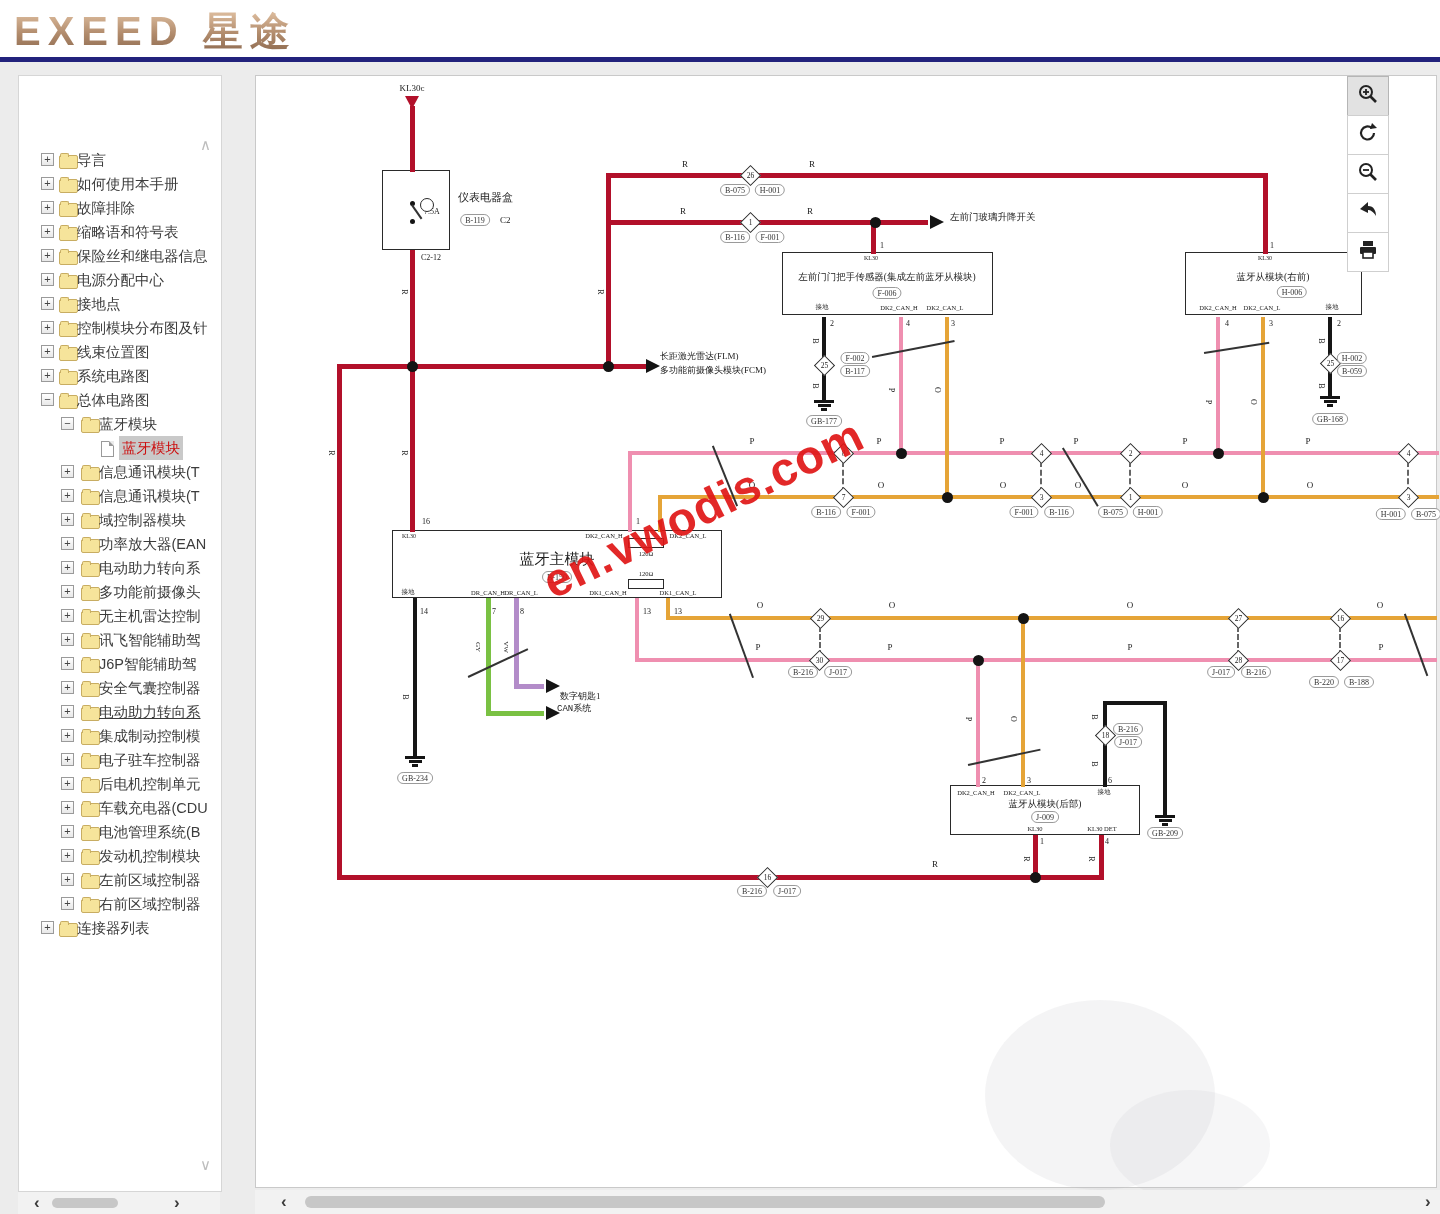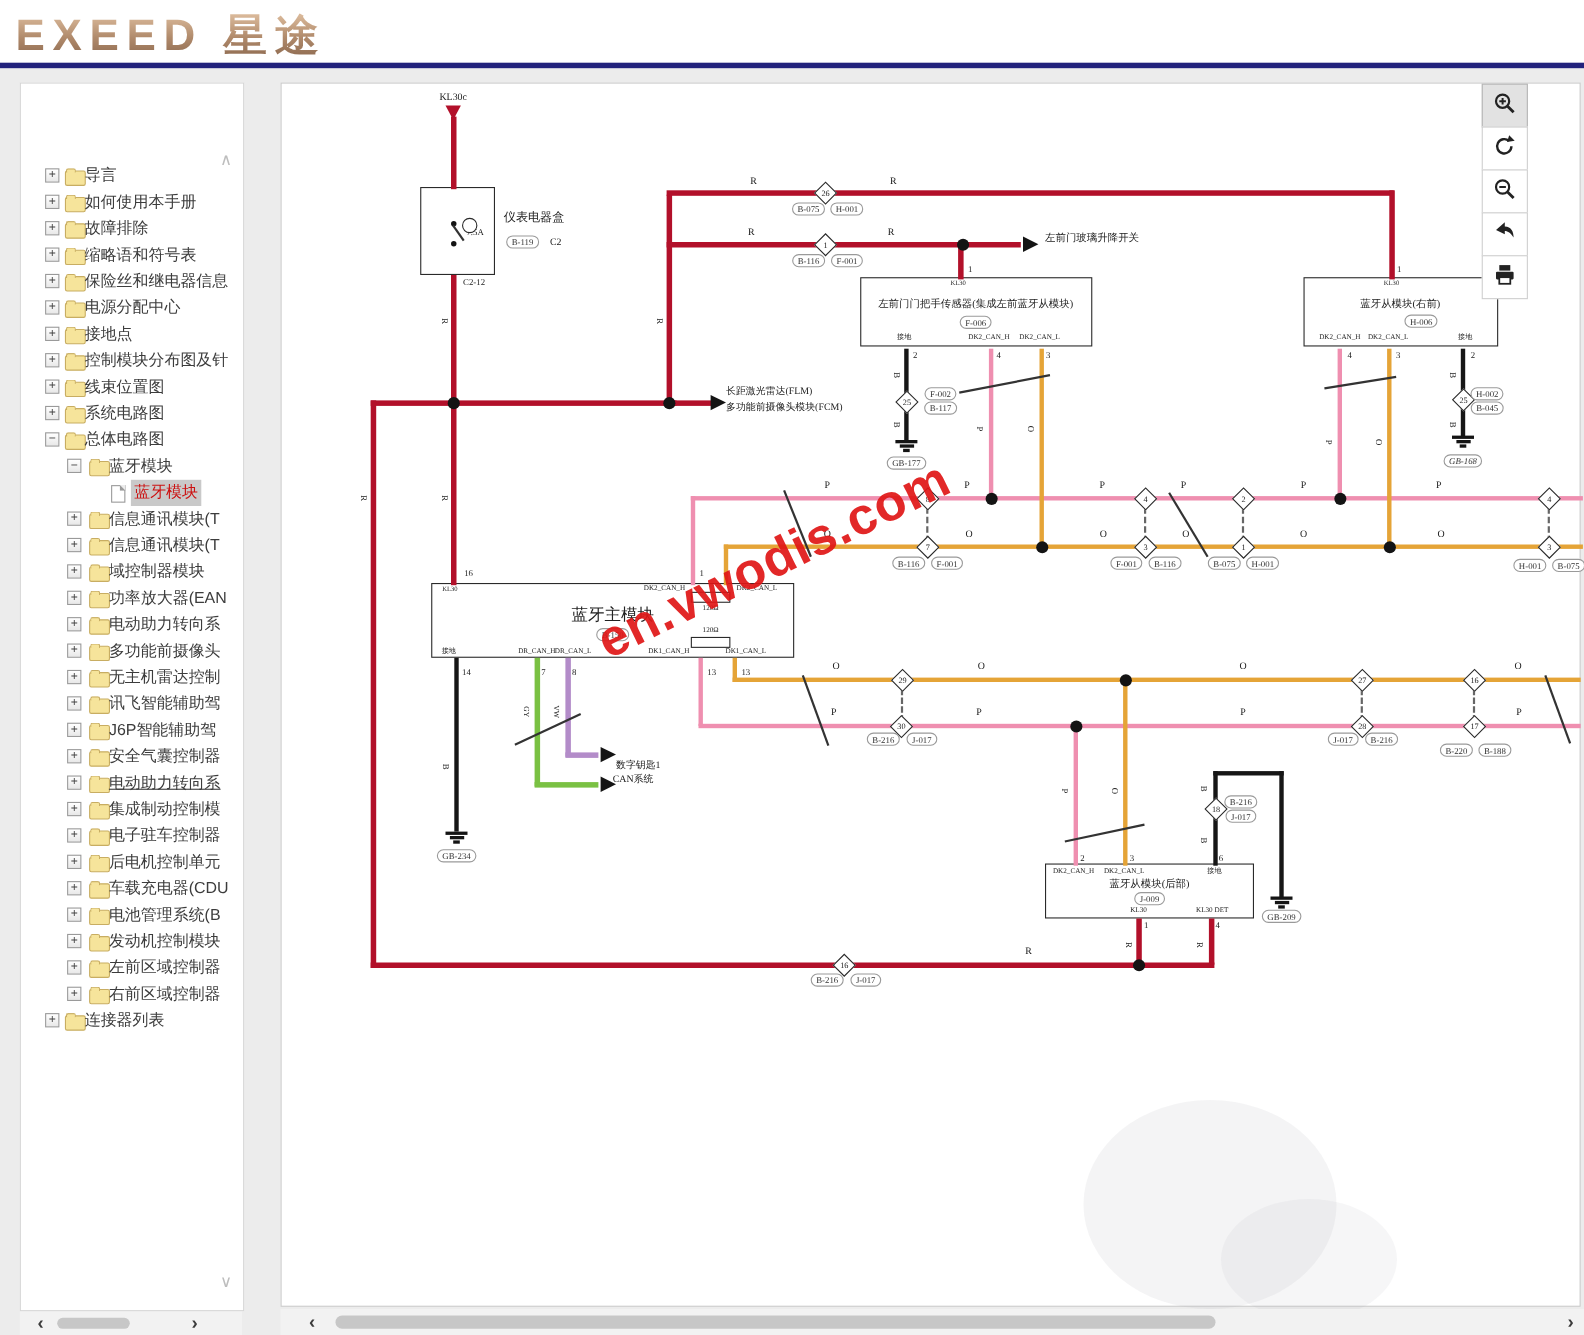--- a/index.html
+++ b/index.html
@@ -417,22 +417,22 @@
     <div class="pill" style="left: 735px; top: 237px;">B-116</div>
     <div class="pill" style="left: 770px; top: 237px;">F-001</div>
     <div class="pill" style="left: 887px; top: 293px;">F-006</div>
     <div class="pill" style="left: 1292px; top: 292px;">H-006</div>
     <div class="pill" style="left: 557px; top: 577px;">B-150</div>
     <div class="pill" style="left: 1045px; top: 817px;">J-009</div>
     <div class="pill" style="left: 855px; top: 358px;">F-002</div>
     <div class="pill" style="left: 855px; top: 371px;">B-117</div>
     <div class="pill" style="left: 824px; top: 421px;">GB-177</div>
     <div class="pill" style="left: 1352px; top: 358px;">H-002</div>
-    <div class="pill" style="left: 1352px; top: 371px;">B-045</div>
-    <div class="pill" style="left: 1330px; top: 419px; font-style: italic;">GB-168</div>
+    <div class="pill" style="left: 1352px; top: 371px;">B-059</div>
+    <div class="pill" style="left: 1330px; top: 419px;">GB-168</div>
     <div class="pill" style="left: 415px; top: 778px;">GB-234</div>
     <div class="pill" style="left: 826px; top: 512px;">B-116</div>
     <div class="pill" style="left: 861px; top: 512px;">F-001</div>
     <div class="pill" style="left: 1024px; top: 512px;">F-001</div>
     <div class="pill" style="left: 1059px; top: 512px;">B-116</div>
     <div class="pill" style="left: 1113px; top: 512px;">B-075</div>
     <div class="pill" style="left: 1148px; top: 512px;">H-001</div>
     <div class="pill" style="left: 1391px; top: 514px;">H-001</div>
     <div class="pill" style="left: 1426px; top: 514px;">B-075</div>
     <div class="pill" style="left: 803px; top: 672px;">B-216</div>
@@ -515,21 +515,21 @@
     <div class="lbl" style="left: 636px; top: 521px; font-size: 8px; transform: translateY(-50%);">1</div>
     <div class="lbl" style="left: 420px; top: 611px; font-size: 8px; transform: translateY(-50%);">14</div>
     <div class="lbl" style="left: 492px; top: 611px; font-size: 8px; transform: translateY(-50%);">7</div>
     <div class="lbl" style="left: 520px; top: 611px; font-size: 8px; transform: translateY(-50%);">8</div>
     <div class="lbl" style="left: 643px; top: 611px; font-size: 8px; transform: translateY(-50%);">13</div>
     <div class="lbl" style="left: 674px; top: 611px; font-size: 8px; transform: translateY(-50%);">13</div>
     <div class="lbl" style="left: 478px; top: 647px; font-size: 7px; transform: translate(-50%, -50%) rotate(90deg);">GY</div>
     <div class="lbl" style="left: 506px; top: 647px; font-size: 7px; transform: translate(-50%, -50%) rotate(90deg);">VW</div>
     <div class="lbl" style="left: 405px; top: 697px; font-size: 8px; transform: translate(-50%, -50%) rotate(90deg);">B</div>
     <div class="lbl" style="left: 560px; top: 696px; font-size: 9px; transform: translateY(-50%);">数字钥匙1</div>
-    <div class="lbl" style="left: 557px; top: 708px; font-size: 9px; transform: translateY(-50%);">CAN系统</div>
+    <div class="lbl" style="left: 557px; top: 708px; font-size: 9px; transform: translateY(-50%); font-family: Liberation Mono, monospace;">CAN系统</div>
     <div class="lbl" style="left: 760px; top: 605px; font-size: 9px; transform: translate(-50%, -50%);">O</div>
     <div class="lbl" style="left: 892px; top: 605px; font-size: 9px; transform: translate(-50%, -50%);">O</div>
     <div class="lbl" style="left: 1130px; top: 605px; font-size: 9px; transform: translate(-50%, -50%);">O</div>
     <div class="lbl" style="left: 1380px; top: 605px; font-size: 9px; transform: translate(-50%, -50%);">O</div>
     <div class="lbl" style="left: 758px; top: 647px; font-size: 9px; transform: translate(-50%, -50%);">P</div>
     <div class="lbl" style="left: 890px; top: 647px; font-size: 9px; transform: translate(-50%, -50%);">P</div>
     <div class="lbl" style="left: 1130px; top: 647px; font-size: 9px; transform: translate(-50%, -50%);">P</div>
     <div class="lbl" style="left: 1381px; top: 647px; font-size: 9px; transform: translate(-50%, -50%);">P</div>
     <div class="lbl" style="left: 968px; top: 719px; font-size: 8px; transform: translate(-50%, -50%) rotate(90deg);">P</div>
     <div class="lbl" style="left: 1013px; top: 719px; font-size: 8px; transform: translate(-50%, -50%) rotate(90deg);">O</div>

